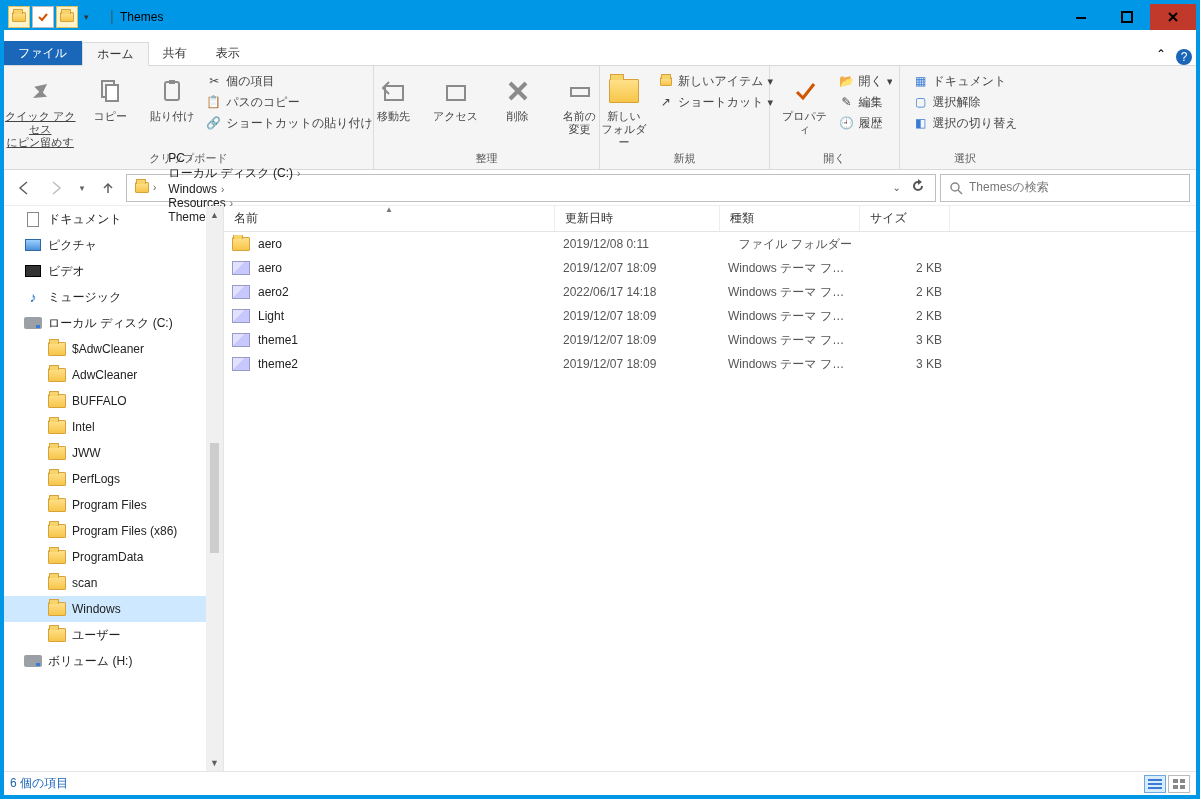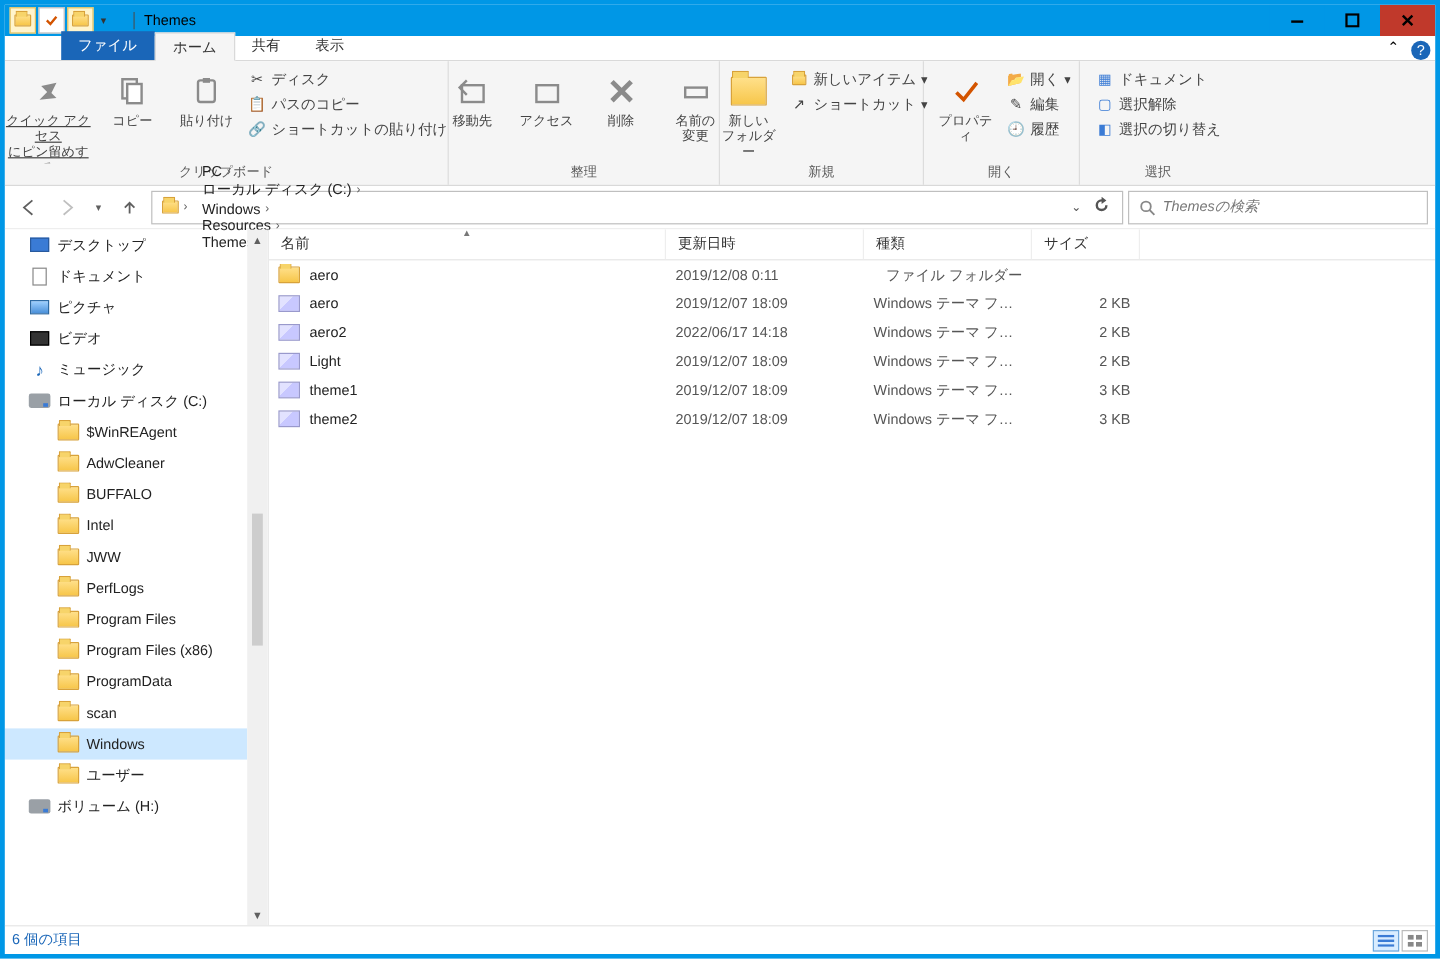--- a/index.html
+++ b/index.html
@@ -11,21 +11,21 @@
 .titlebar .qat-item { width:22px; height:22px; display:flex; align-items:center; justify-content:center; background:#fff4cc; border:1px solid #e0c060; }
 .titlebar .title { padding-left:8px; color:#000; flex:1; display:flex; align-items:center;}
 .titlebar .title-sep { color:#4a4a4a; padding:0 4px;}
 .titlebar .ctrls { display:flex; height:100%; }
 .titlebar .ctrls div { width:46px; display:flex; align-items:center; justify-content:center; }
 .titlebar .ctrls .min,.titlebar .ctrls .max{ background:#0097e6;}
 .titlebar .ctrls .close{ background:#c0392b;}
 .titlebar svg { display:block;}
 
 
-.tabsrow { height:21px; display:flex; align-items:flex-end; background:#fff; border-bottom:1px solid #d9d9d9;padding-left:47px; }
+.tabsrow { height:36px; display:flex; align-items:flex-end; background:#fff; border-bottom:1px solid #d9d9d9; }
 .tab { height:24px; padding:0 14px; display:flex; align-items:center; color:#333; border-right:1px solid transparent;}
 .tab.file { background:#1a66b8; color:#fff; }
 .tab.active { background:#f5f5f5; border:1px solid #d9d9d9; border-bottom:1px solid #f5f5f5; position:relative; top:1px;}
 .tabsrow .spacer{flex:1;}
 .tabsrow .collapse, .tabsrow .help{ width:22px; height:22px; display:flex; align-items:center; justify-content:center; margin-right:4px;}
 .tabsrow .help{ background:#1a66b8; border-radius:50%; color:#fff; width:16px; height:16px; }
 
 
 .ribbon { height:104px; background:#f5f5f5; border-bottom:1px solid #d9d9d9; display:flex; }
 .rgroup { border-right:1px solid #dcdcdc; padding:4px 8px 0 8px; display:flex; flex-direction:column; align-items:center; }
@@ -40,21 +40,21 @@
 .smallbtn .sic{ width:16px;height:16px; display:flex;align-items:center;justify-content:center;}
 .grayico{ color:#8b8b8b;}
 
 
 .navbar { height:36px; display:flex; align-items:center; padding:4px 6px; gap:4px; border-bottom:1px solid #eee;}
 .navbtn { width:28px; height:28px; display:flex; align-items:center; justify-content:center; color:#606060;}
 .addrbox { flex:1; height:28px; border:1px solid #bfbfbf; display:flex; align-items:center; padding:0 4px; gap:2px; position:relative;}
 .addrbox .crumb{ display:flex; align-items:center; gap:2px; padding:0 4px; height:100%; color:#222;}
 .addrbox .sep{ color:#606060; font-size:10px; padding:0 2px;}
 .addrbox .endbtns{ margin-left:auto; display:flex; align-items:center; gap:10px; padding-right:6px;}
-.searchbox { width:250px; height:28px; border:1px solid #bfbfbf; display:flex; align-items:center; padding:0 8px; gap:6px; color:#777;font-style:italic;}
+.searchbox { width:250px; height:28px; border:1px solid #bfbfbf; display:flex; align-items:center; padding:0 8px; gap:6px; color:#777;}
 
 
 .body { flex:1; display:flex; overflow:hidden;}
 .tree { width:220px; border-right:1px solid #e5e5e5; overflow-y:auto; padding:6px 0; position:relative;}
 .tree::-webkit-scrollbar{width:16px;}
 .tree::-webkit-scrollbar-track{background:#f0f0f0;}
 .tree::-webkit-scrollbar-thumb{background:#c0c0c0;}
 .titem { height:26px; display:flex; align-items:center; gap:6px; padding-left:20px; color:#222;}
 .titem.lvl2{padding-left:44px;}
 .titem.sel{ background:#cde8ff;}
@@ -169,21 +169,21 @@
               <svg width="26" height="26">
                 <rect x="6" y="4" width="14" height="18" rx="2" fill="none" stroke="#8b8b8b" stroke-width="2"></rect>
                 <rect x="10" y="2" width="6" height="4" fill="#8b8b8b"></rect>
               </svg>
             </div>
           <div class="txt">貼り付け</div>
         </div>
         <div class="smallcol">
           <div class="smallbtn">
               <span class="sic">✂</span>
-              <span>ディスク</span>
+              <span>個の項目</span>
             </div>
           <div class="smallbtn">
               <span class="sic">📋</span>
               <span>パスのコピー</span>
             </div>
           <div class="smallbtn">
               <span class="sic">🔗</span>
               <span>ショートカットの貼り付け</span>
             </div>
         </div>
@@ -339,59 +339,53 @@
         </svg>
       <span>Themesの検索</span>
     </div>
   </div>
 
   <div class="body">
     <div class="tree" id="tree" style="overflow:hidden;">
       <div id="treeitems" style="position:absolute;left:0;right:17px;top:0;">
           <div class="titem">
             <span class="tic">
-              <div style="width:16px;height:12px;background:#3a7bd5;border:1px solid #285a9e"></div>
-            </span>
-            <span>デスクトップ</span>
+              <div style="width:12px;height:15px;border:1px solid #888;background:#fff"></div>
+            </span>
+            <span>ドキュメント</span>
           </div>
           <div class="titem">
             <span class="tic">
-              <div style="width:12px;height:15px;border:1px solid #888;background:#fff"></div>
-            </span>
-            <span>ドキュメント</span>
+              <div style="width:16px;height:12px;background:linear-gradient(#9ed0ff,#4a90d9);border:1px solid #2d6aa3"></div>
+            </span>
+            <span>ピクチャ</span>
           </div>
           <div class="titem">
             <span class="tic">
-              <div style="width:16px;height:12px;background:linear-gradient(#9ed0ff,#4a90d9);border:1px solid #2d6aa3"></div>
-            </span>
-            <span>ピクチャ</span>
+              <div style="width:16px;height:12px;background:#333;border:1px solid #000"></div>
+            </span>
+            <span>ビデオ</span>
           </div>
           <div class="titem">
             <span class="tic">
-              <div style="width:16px;height:12px;background:#333;border:1px solid #000"></div>
-            </span>
-            <span>ビデオ</span>
+              <span style="color:#1a66b8;font-size:14px">♪</span>
+            </span>
+            <span>ミュージック</span>
           </div>
           <div class="titem">
             <span class="tic">
-              <span style="color:#1a66b8;font-size:14px">♪</span>
-            </span>
-            <span>ミュージック</span>
-          </div>
-          <div class="titem">
-            <span class="tic">
               <div class="diskicon"></div>
             </span>
             <span>ローカル ディスク (C:)</span>
           </div>
           <div class="titem lvl2">
             <span class="tic">
               <div class="folder"></div>
             </span>
-            <span>$WinREAgent</span>
+            <span>$AdwCleaner</span>
           </div>
           <div class="titem lvl2">
             <span class="tic">
               <div class="folder"></div>
             </span>
             <span>AdwCleaner</span>
           </div>
           <div class="titem lvl2">
             <span class="tic">
               <div class="folder"></div>

